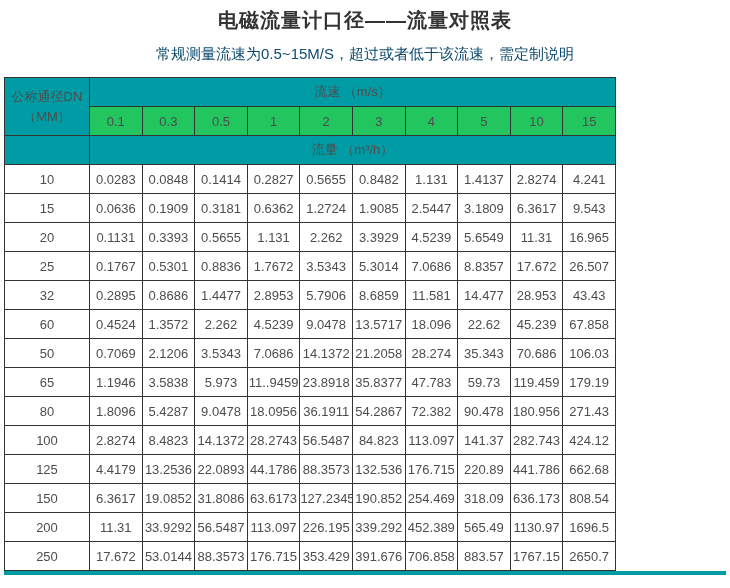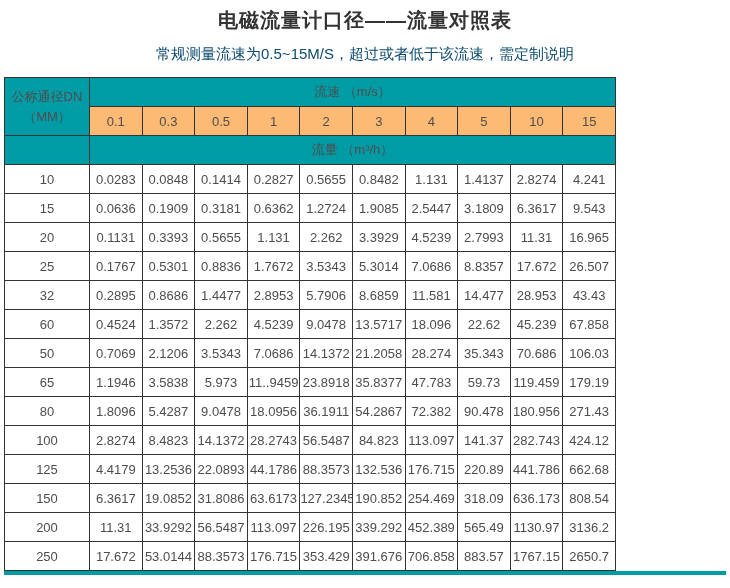--- a/index.html
+++ b/index.html
@@ -53,21 +53,21 @@
     font-size: 13px;
   }
   td.corner-cell {
     width: 84px;
     line-height: 1.5;
   }
   td.velocity-value-cell {
     color: #333333;
     font-size: 14px;
     height: 29px;
-    background: #fdba74;
+    background: #22c55e;
   }
   td.span-header {
     height: 32px;
     font-size: 13px;
   }
   td.flow-label-cell {
     height: 27px;
   }
   td.dn-cell {
     color: #4d4d4d;
@@ -141,21 +141,21 @@
         </tr>
         <tr>
           <td class="dn-cell">20</td>
           <td>0.1131</td>
           <td>0.3393</td>
           <td>0.5655</td>
           <td>1.131</td>
           <td>2.262</td>
           <td>3.3929</td>
           <td>4.5239</td>
-          <td>2.7993</td>
+          <td>5.6549</td>
           <td>11.31</td>
           <td>16.965</td>
         </tr>
         <tr>
           <td class="dn-cell">25</td>
           <td>0.1767</td>
           <td>0.5301</td>
           <td>0.8836</td>
           <td>1.7672</td>
           <td>3.5343</td>
@@ -273,21 +273,21 @@
           <td class="dn-cell">200</td>
           <td>11.31</td>
           <td>33.9292</td>
           <td>56.5487</td>
           <td>113.097</td>
           <td>226.195</td>
           <td>339.292</td>
           <td>452.389</td>
           <td>565.49</td>
           <td>1130.97</td>
-          <td>3136.2</td>
+          <td>1696.5</td>
         </tr>
         <tr>
           <td class="dn-cell">250</td>
           <td>17.672</td>
           <td>53.0144</td>
           <td>88.3573</td>
           <td>176.715</td>
           <td>353.429</td>
           <td>391.676</td>
           <td>706.858</td>

